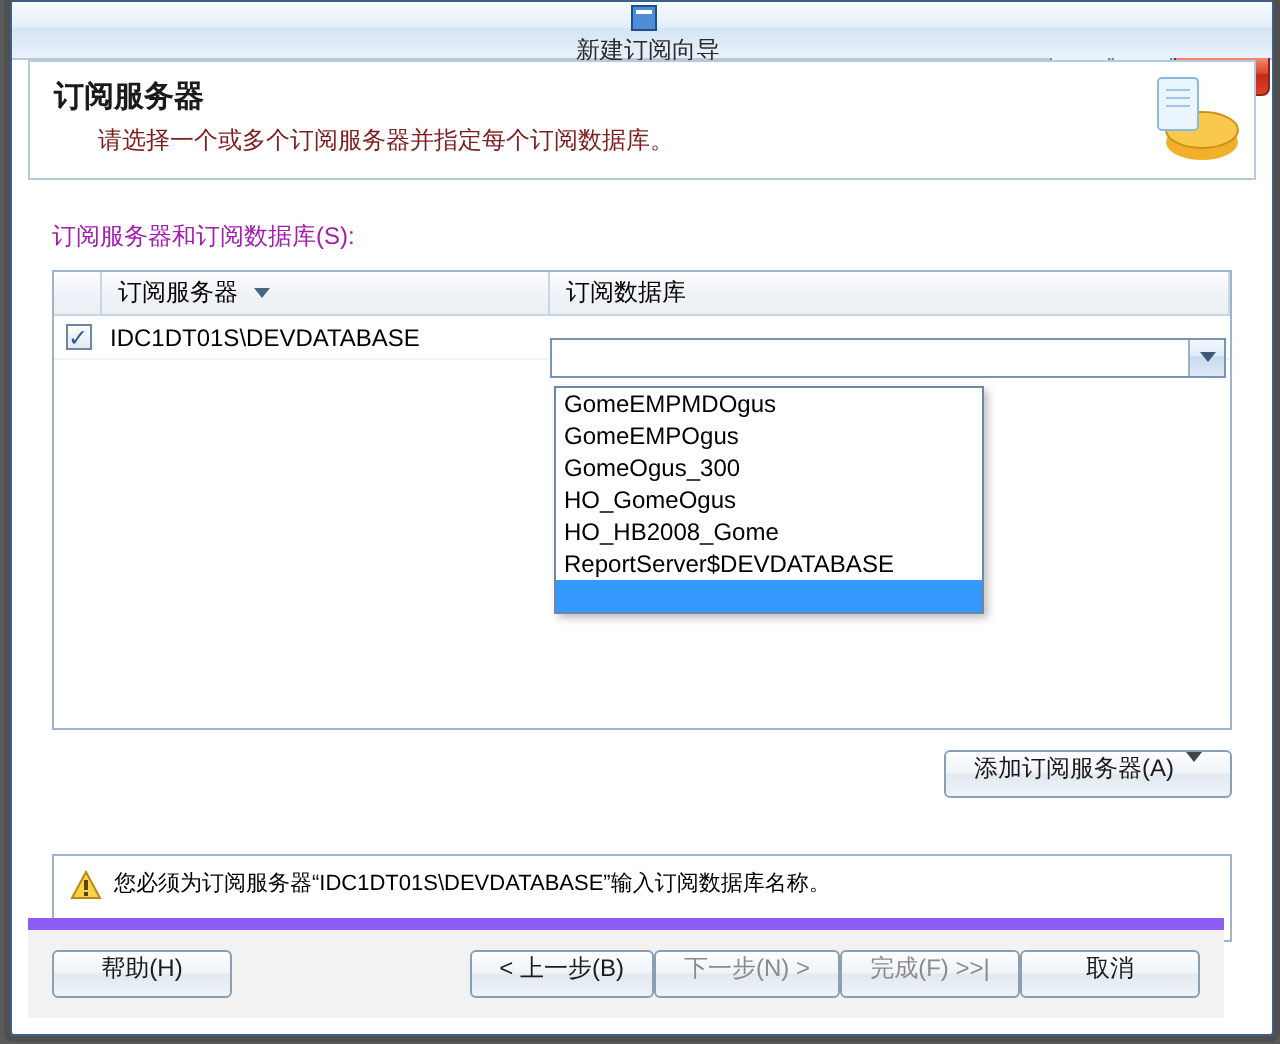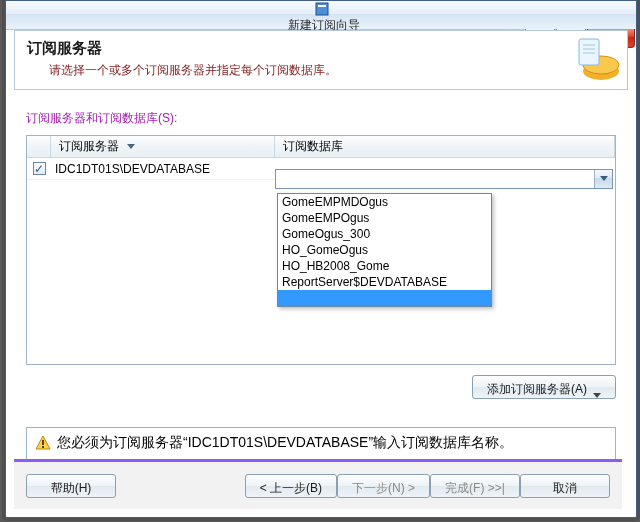--- a/index.html
+++ b/index.html
@@ -105,39 +105,39 @@
     z-index:10;
   }
   .dd-item { height:16px; line-height:16px; padding:0 4px; white-space:nowrap; overflow:hidden;}
   .dd-highlight { background:#3399ff; }
 
   
   .btn {
     height:24px; padding:0 14px; font-size:12px;
     border:1px solid #8a9fb4; border-radius:3px;
     background:linear-gradient(#fdfefe,#eef3f7 48%,#e1e9f0 50%,#eef3f8);
-    color:#1a1a1a; display:inline-flex; align-items:flex-end; justify-content:center;
+    color:#1a1a1a; display:inline-flex; align-items:flex-start; justify-content:center;
   }
   .btn:disabled, .btn.disabled { color:#8a8a8a; }
   .btn-caret{width:0;height:0;border-left:4px solid transparent;border-right:4px solid transparent;border-top:5px solid #444;margin-left:6px;}
 
   .add-row { margin-top:10px; display:flex; justify-content:flex-end; }
 
   
   .warnbox {
     margin-top:28px; border:1px solid #9fb4c9; background:#fff;
     height:44px; display:flex; align-items:flex-start;
-    padding:6px 8px; gap:6px; font-size:14px;
+    padding:6px 8px; gap:6px; font-size:11px;
   }
   .warn-icon{flex:0 0 auto; margin-top:1px;}
 
   
   .footer {
-    position:absolute; left:0; right:6px; bottom:0; height:50px;
-    border-top:3px solid #8b5cf6;
+    position:absolute; left:0; right:16px; bottom:0; height:50px;
+    border-top:6px solid #8b5cf6;
     display:flex; align-items:center; padding:0 12px; gap:0;
     background:#f2f2f2;
   }
   .footer .btn { min-width:90px; }
   .footer-spacer { flex:1; }
   .nav-group { display:flex; }
 </style>
 </head>
 <body>
 

